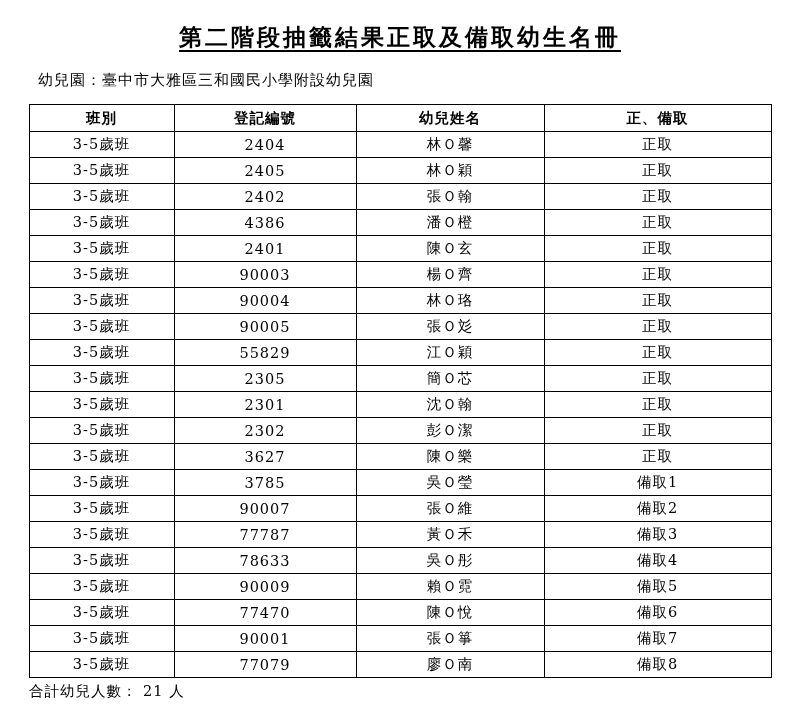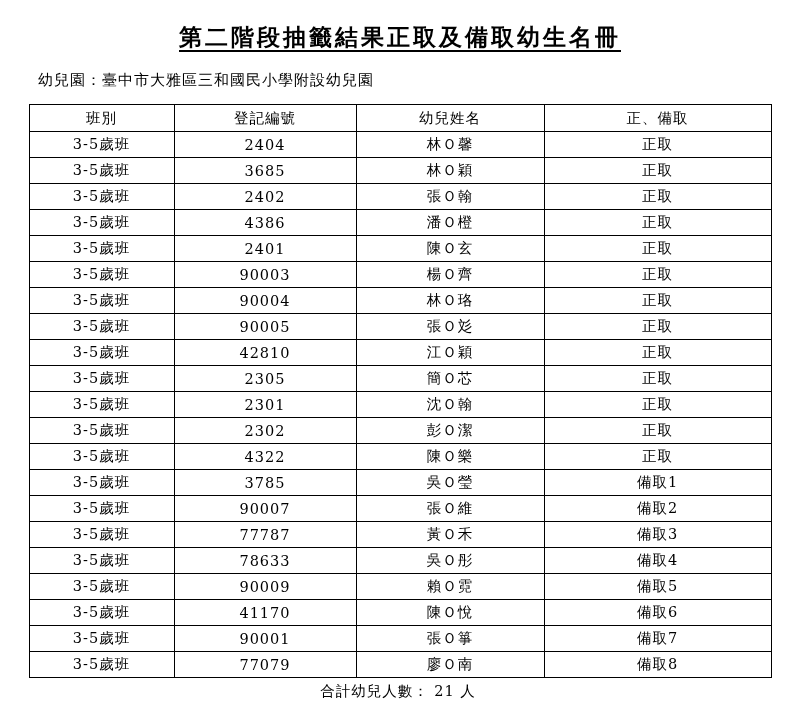--- a/index.html
+++ b/index.html
@@ -48,29 +48,29 @@
   table.roster th, table.roster td {
     border: 1px solid #000000;
     text-align: center;
     font-size: 14.5px;
     height: 25px;
     padding: 0;
     letter-spacing: 1px;
     font-family: "DejaVu Serif", "Liberation Serif", serif;
   }
   table.roster th {
-    font-weight: normal;
+    font-weight: bold;
     height: 26px;
   }
   col.c0 { width: 145px; }
   col.c1 { width: 182px; }
   col.c2 { width: 188px; }
   col.c3 { width: 227px; }
   .total-line {
-    text-align: center;
+    text-align: left;
     width: 742px;
     margin: 4px auto 0 auto;
     font-size: 14.5px;
     letter-spacing: 1px;
     padding-right: 4px;
     box-sizing: border-box;
   }
 </style>
 </head>
 <body>
@@ -98,21 +98,21 @@
     </thead>
     <tbody id="roster-body">
         <tr>
           <td>3-5歲班</td>
           <td>2404</td>
           <td>林Ｏ馨</td>
           <td>正取</td>
         </tr>
         <tr>
           <td>3-5歲班</td>
-          <td>3685</td>
+          <td>2405</td>
           <td>林Ｏ穎</td>
           <td>正取</td>
         </tr>
         <tr>
           <td>3-5歲班</td>
           <td>2402</td>
           <td>張Ｏ翰</td>
           <td>正取</td>
         </tr>
         <tr>
@@ -140,21 +140,21 @@
           <td>正取</td>
         </tr>
         <tr>
           <td>3-5歲班</td>
           <td>90005</td>
           <td>張Ｏ彣</td>
           <td>正取</td>
         </tr>
         <tr>
           <td>3-5歲班</td>
-          <td>42810</td>
+          <td>55829</td>
           <td>江Ｏ穎</td>
           <td>正取</td>
         </tr>
         <tr>
           <td>3-5歲班</td>
           <td>2305</td>
           <td>簡Ｏ芯</td>
           <td>正取</td>
         </tr>
         <tr>
@@ -164,21 +164,21 @@
           <td>正取</td>
         </tr>
         <tr>
           <td>3-5歲班</td>
           <td>2302</td>
           <td>彭Ｏ潔</td>
           <td>正取</td>
         </tr>
         <tr>
           <td>3-5歲班</td>
-          <td>4322</td>
+          <td>3627</td>
           <td>陳Ｏ樂</td>
           <td>正取</td>
         </tr>
         <tr>
           <td>3-5歲班</td>
           <td>3785</td>
           <td>吳Ｏ瑩</td>
           <td>備取1</td>
         </tr>
         <tr>
@@ -200,21 +200,21 @@
           <td>備取4</td>
         </tr>
         <tr>
           <td>3-5歲班</td>
           <td>90009</td>
           <td>賴Ｏ霓</td>
           <td>備取5</td>
         </tr>
         <tr>
           <td>3-5歲班</td>
-          <td>41170</td>
+          <td>77470</td>
           <td>陳Ｏ悅</td>
           <td>備取6</td>
         </tr>
         <tr>
           <td>3-5歲班</td>
           <td>90001</td>
           <td>張Ｏ箏</td>
           <td>備取7</td>
         </tr>
         <tr>

